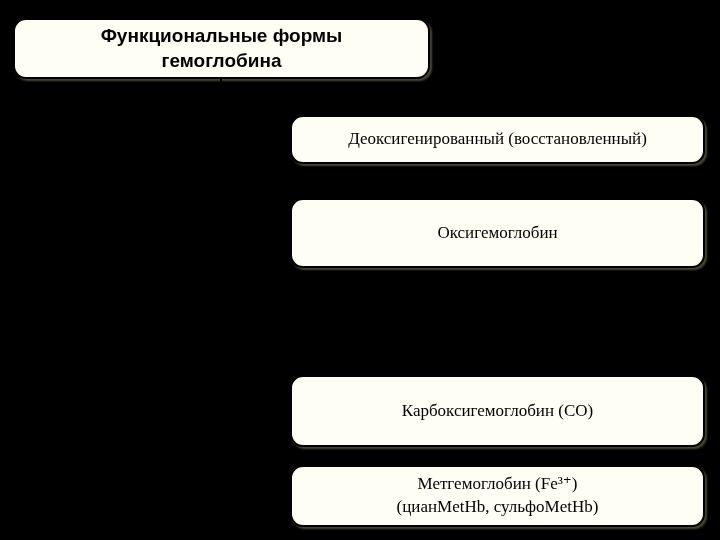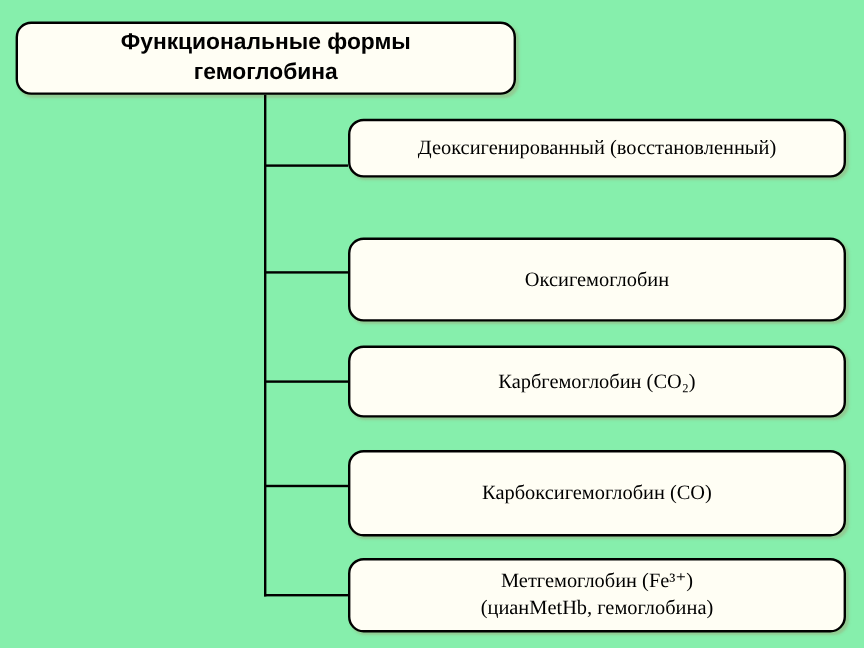--- a/index.html
+++ b/index.html
@@ -1,21 +1,21 @@
 <!DOCTYPE html>
 <html><head>
 <meta charset="utf-8">
 <style>
   html, body { margin: 0; padding: 0; }
   body { width: 720px; height: 540px; }
   .slide {
     position: relative;
     width: 720px;
     height: 540px;
-    background: #86efac;
+    background: #000000;
     overflow: hidden;
     font-family: "Liberation Serif", "DejaVu Serif", serif;
   }
   .box {
     position: absolute;
     box-sizing: border-box;
     background: #fffef4;
     border: 2px solid #000;
     border-radius: 13px;
     display: flex;
@@ -31,21 +31,21 @@
     font-family: "Liberation Sans", "DejaVu Sans", sans-serif;
     font-weight: bold;
     font-size: 19px;
     line-height: 1.3;
   }
   .child-box {
     left: 290px; width: 415px;
     font-size: 17px;
     line-height: 1.35;
   }
-  .child-1 { top: 99px; height: 49px; }
+  .child-1 { top: 115px; height: 49px; }
   .child-2 { top: 198px; height: 70px; }
   .child-3 { top: 288px; height: 60px; }
   .child-4 { top: 375px; height: 72px; }
   .child-5 { top: 465px; height: 62px; }
   .line {
     position: absolute;
     background: #000;
   }
   .trunk { left: 220px; top: 79px; width: 2px; height: 418px; }
   .branch { left: 220px; width: 70px; height: 2px; }
@@ -73,26 +73,23 @@
   <div class="line branch branch-5"></div>
 
   <div class="box child-box child-1">
     <span>Деоксигенированный (восстановленный)</span>
   </div>
 
   <div class="box child-box child-2">
     <span>Оксигемоглобин</span>
   </div>
 
-  <div class="box child-box child-3">
-    <span>Карбгемоглобин (CO₂)</span>
-  </div>
 
   <div class="box child-box child-4">
     <span>Карбоксигемоглобин (CO)</span>
   </div>
 
   <div class="box child-box child-5">
     <span>Метгемоглобин (Fe³⁺)
-(цианMetHb, гемоглобина)</span>
+(цианMetHb, сульфоMetHb)</span>
   </div>
 
 </div>
 
 </body></html>

